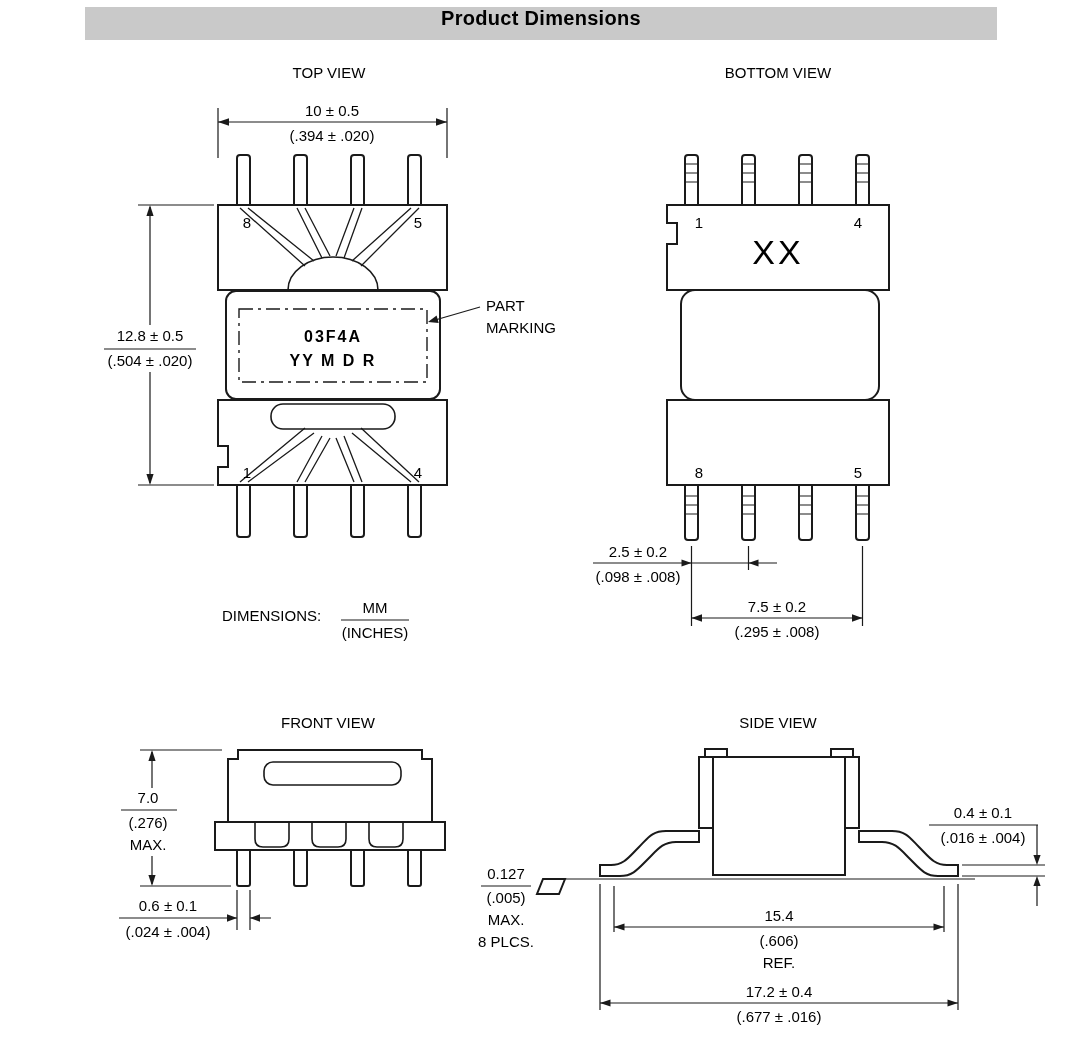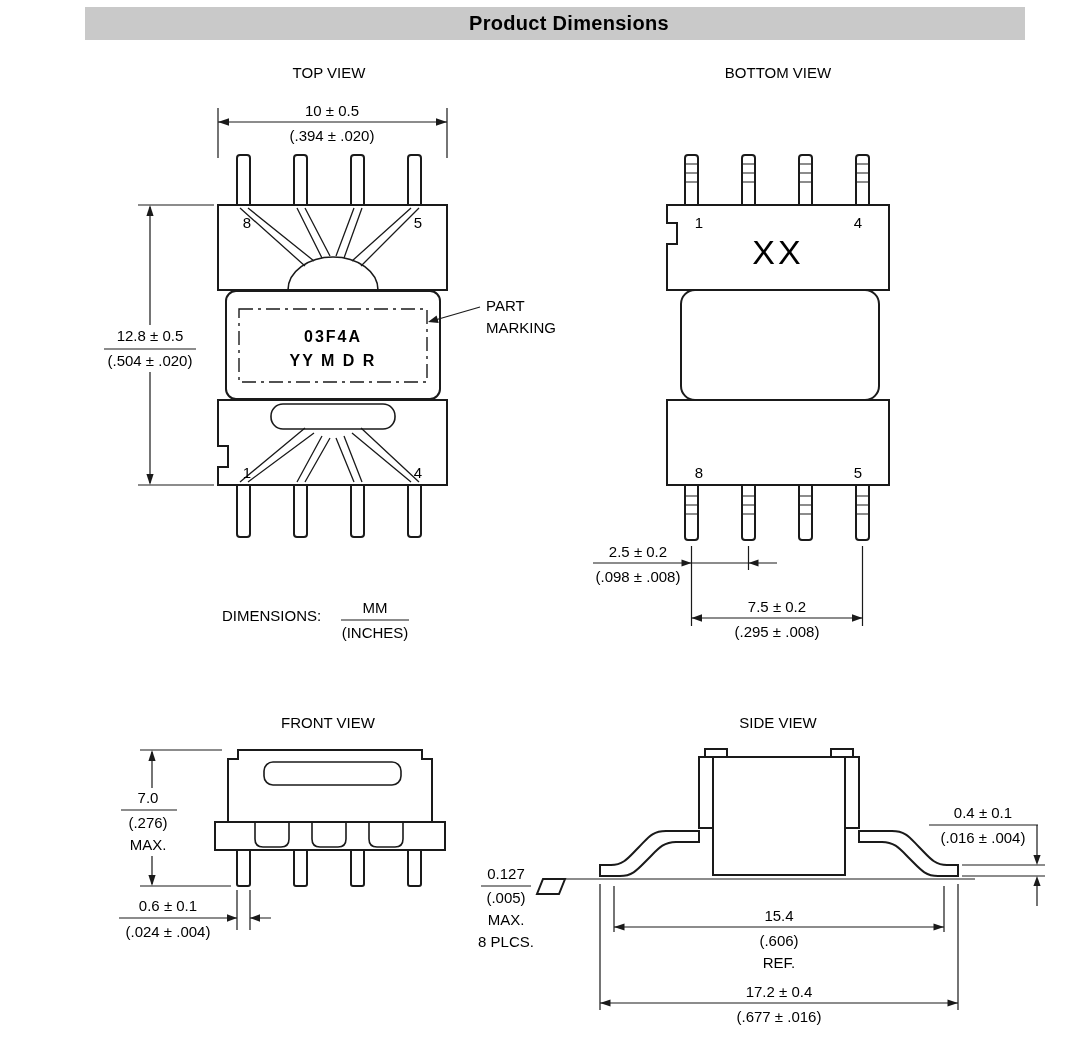--- a/index.html
+++ b/index.html
@@ -1,19 +1,19 @@
 <!DOCTYPE html>
 <html><head>
 <meta charset="utf-8">
 <style>
   html,body { margin:0; padding:0; background:#fff; }
   .page { position:relative; width:1082px; height:1061px; background:#fff; overflow:hidden;
           font-family:"Liberation Sans", sans-serif; }
   .header { position:absolute; left:85px; top:7px; width:912px; height:33px; background:#c9c9c9;
-            display:flex; align-items:center; justify-content:center;padding-left:28px; }
+            display:flex; align-items:flex-start; justify-content:center; }
   .header span { font-weight:bold; font-size:20px; color:#000; letter-spacing:0.3px; }
   svg { position:absolute; left:0; top:0; }
   svg text { font-family:"Liberation Sans", sans-serif; font-size:15px; fill:#000; }
   .mid { text-anchor:middle; }
   .mark { font-weight:bold; font-size:16px; letter-spacing:2px; text-anchor:middle; }
   .big { font-size:34px; letter-spacing:3px; text-anchor:middle; }
   .ol   { stroke:#1a1a1a; stroke-width:2;   fill:#fff; }
   .ln   { stroke:#1a1a1a; stroke-width:1.6; fill:none; }
   .thin { stroke:#1a1a1a; stroke-width:1.3; fill:none; }
   .dim  { stroke:#1a1a1a; stroke-width:1.2; fill:none; }

